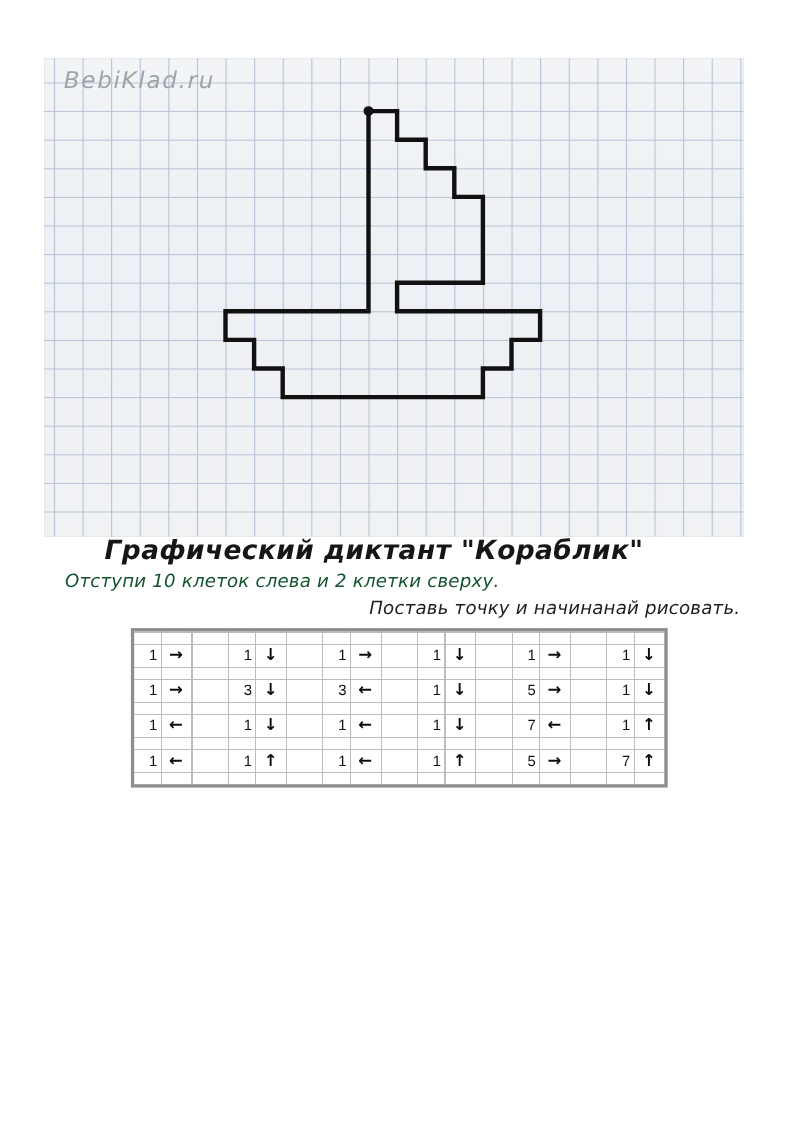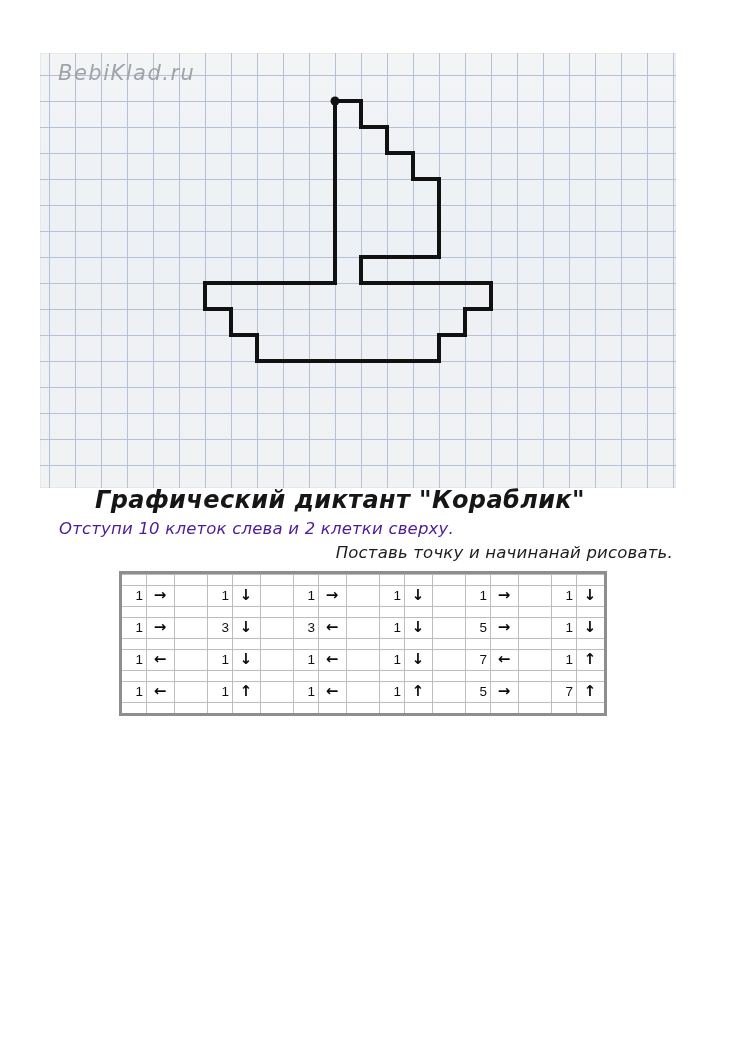--- a/index.html
+++ b/index.html
@@ -30,21 +30,21 @@
     font-size: 24px;
     letter-spacing: 0.4px;
     color: #161616;
   }
   .instr-left {
     position: absolute;
     left: 59px; top: 519px;
     font-style: italic;
     font-size: 16.5px;
     letter-spacing: 0.2px;
-    color: #4c1d95;
+    color: #14532d;
   }
   .instr-right {
     position: absolute;
     right: 63px; top: 543px;
     font-style: italic;
     font-size: 16.5px;
     letter-spacing: 0.2px;
     color: #1d1d1d;
     text-align: right;
   }

